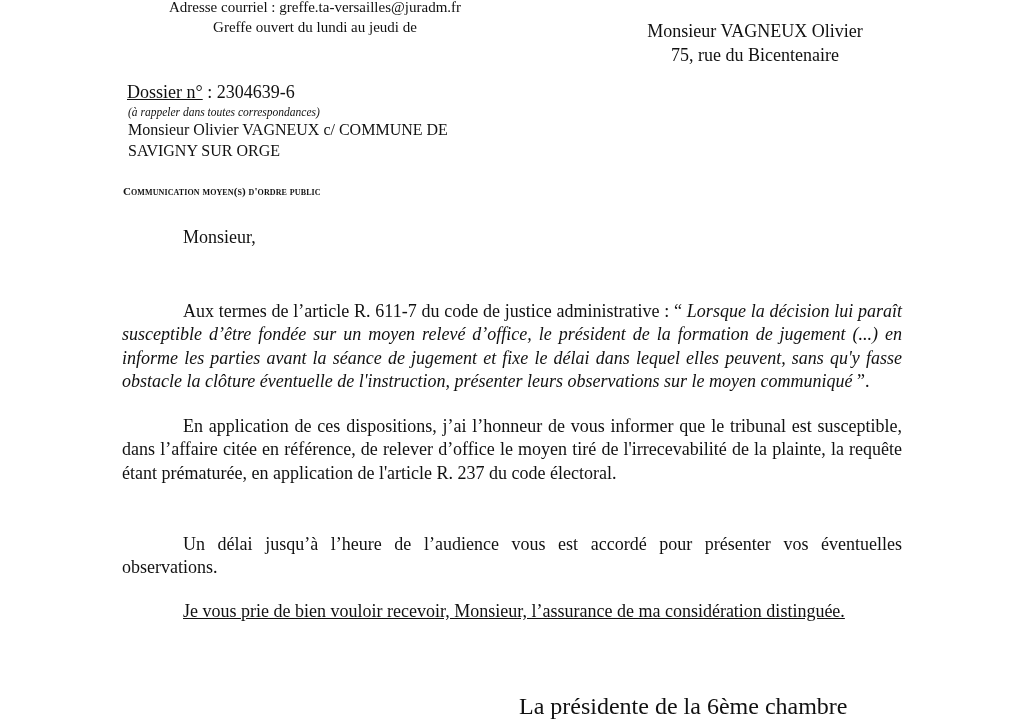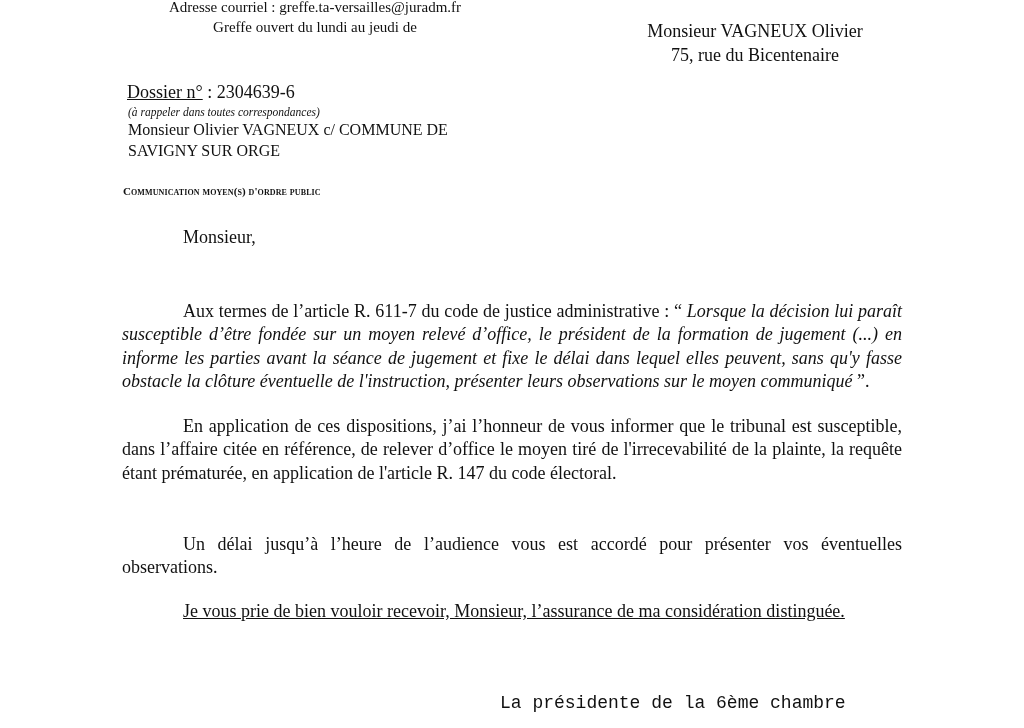--- a/index.html
+++ b/index.html
@@ -16,21 +16,21 @@
   .parties { left:128px; top:120px; font-size:16px; line-height:20.5px; white-space:normal; width:380px; }
   .subject { left:123px; top:185px; font-size:11px; font-weight:bold; font-variant:small-caps; letter-spacing:0.1px; }
   .salut { left:183px; top:227px; font-size:18px; }
   .para { position:absolute; left:122px; width:780px; font-size:18px; line-height:23.3px;
           text-align:justify; }
   .para .indent { display:inline-block; width:61px; }
   .p1 { top:275px;margin-top:25px; }
   .p2 { top:415px; }
   .p3 { top:533px; }
   .p4 { top:600px;text-decoration:underline; }
-  .sig { left:500px; top:693px; font-size:18px;font-family:Liberation Mono, monospace; }
+  .sig { left:519px; top:693px; font-size:24px; }
   .quote { font-style:italic; }
 </style>
 </head>
 <body>
 
 <div class="hdr-left">
   <div>Adresse courriel : greffe.ta-versailles@juradm.fr</div>
   <div>Greffe ouvert du lundi au jeudi de</div>
 </div>
 
@@ -47,21 +47,21 @@
 
 <div class="abs subject">Communication moyen(s) d'ordre public</div>
 
 <div class="abs salut">Monsieur,</div>
 
 <div class="para p1">
   <span class="indent"></span><span>Aux termes de l’article R. 611-7 du code de justice administrative : “ </span><span class="quote">Lorsque la décision lui paraît susceptible d’être fondée sur un moyen relevé d’office, le président de la formation de jugement (...) en informe les parties avant la séance de jugement et fixe le délai dans lequel elles peuvent, sans qu'y fasse obstacle la clôture éventuelle de l'instruction, présenter leurs observations sur le moyen communiqué</span><span> ”.</span>
 </div>
 
 <div class="para p2">
-  <span class="indent"></span><span>En application de ces dispositions, j’ai l’honneur de vous informer que le tribunal est susceptible, dans l’affaire citée en référence, de relever d’office le moyen tiré de l'irrecevabilité de la plainte, la requête étant prématurée, en application de l'article R. 147 du code électoral.</span>
+  <span class="indent"></span><span>En application de ces dispositions, j’ai l’honneur de vous informer que le tribunal est susceptible, dans l’affaire citée en référence, de relever d’office le moyen tiré de l'irrecevabilité de la plainte, la requête étant prématurée, en application de l'article R. 237 du code électoral.</span>
 </div>
 
 <div class="para p3">
   <span class="indent"></span><span>Un délai jusqu’à l’heure de l’audience vous est accordé pour présenter vos éventuelles observations.</span>
 </div>
 
 <div class="para p4">
   <span class="indent"></span><span>Je vous prie de bien vouloir recevoir, Monsieur, l’assurance de ma considération distinguée.</span>
 </div>
 

